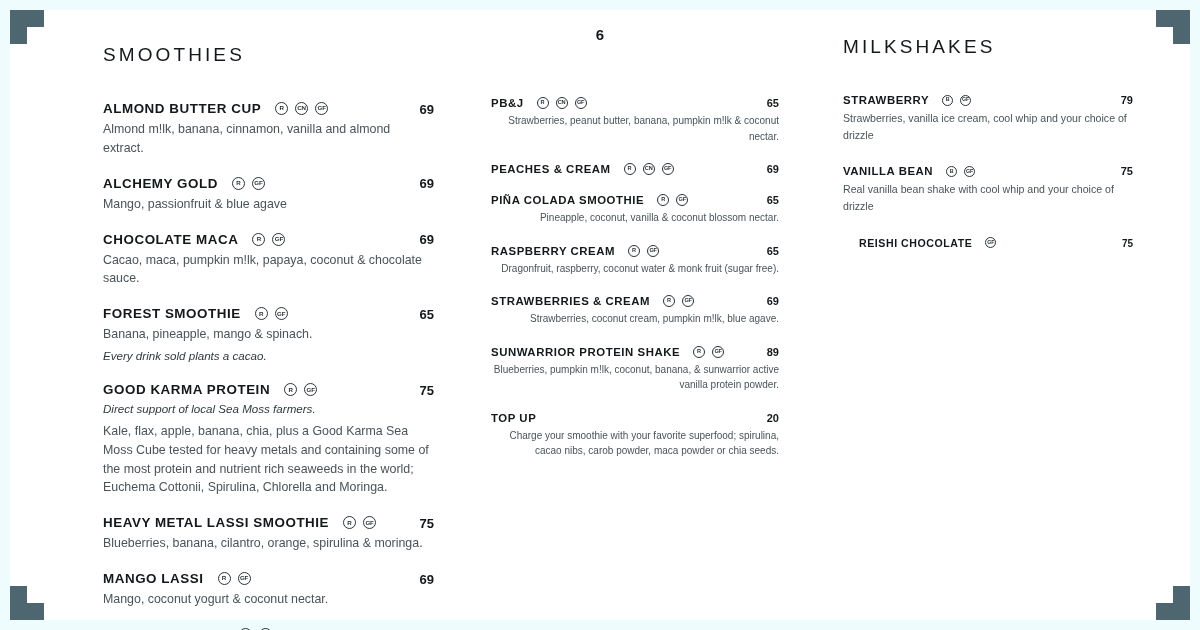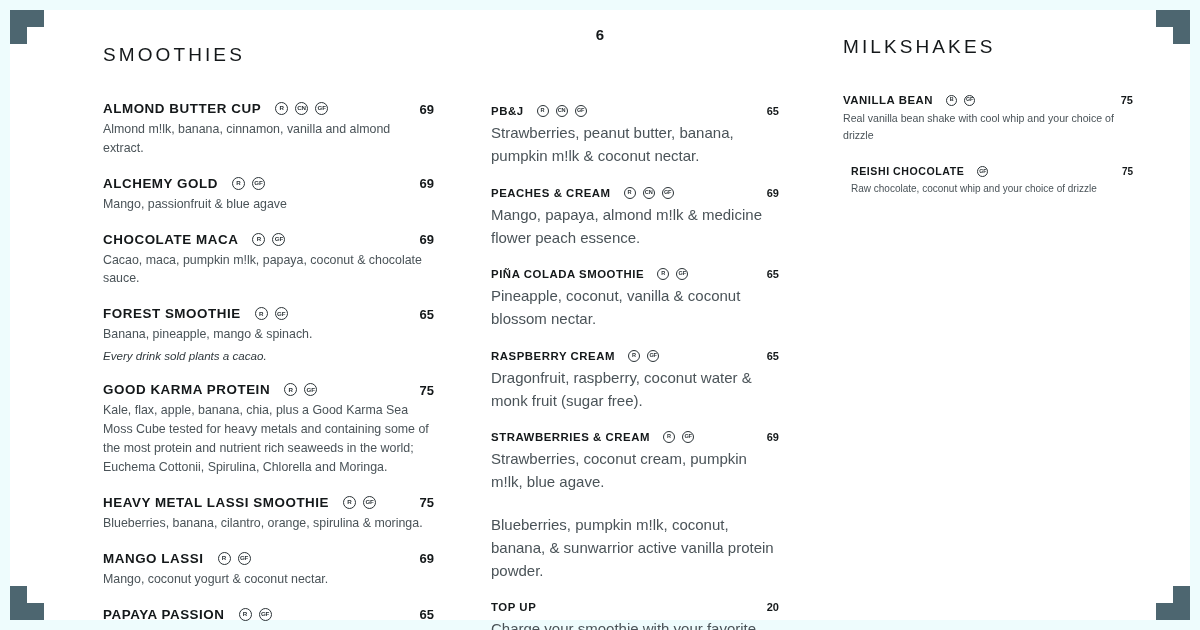--- a/index.html
+++ b/index.html
@@ -87,21 +87,21 @@
   .col-left .section-title  { position: absolute; top: 34px; left: 9px; }
   .col-right .section-title { position: absolute; top: 26px; left: 10px; }
 
   .items { position: absolute; width: 100%; }
   .col-left .items  { top: 91px;  left: 9px;  width: 331px; }
   .col-mid .items   { top: 87px;  left: 8px;  width: 288px; }
   .col-right .items { top: 84px;  left: 10px; width: 290px; }
 
   .item { position: relative; }
   .col-left  .item { margin-bottom: 18px; }
-  .col-mid   .item { margin-bottom: 19px; margin-top: 8px; }
+  .col-mid   .item { margin-bottom: 19px; }
   .col-right .item { margin-bottom: 22px; }
 
   .item-head {
     display: flex;
     align-items: center;
     position: relative;
     white-space: nowrap;
   }
   .item-name {
     font-weight: 700;
@@ -147,33 +147,33 @@
   }
   .col-left  .price { font-size: 13px; }
   .col-mid   .price { font-size: 11px; }
   .col-right .price { font-size: 11px; }
 
   .desc {
     color: #4a5358;
     margin-top: 4px;
   }
   .col-left  .desc { font-size: 12.4px; line-height: 1.52; }
-  .col-mid   .desc { font-size: 15px; line-height: 1.55; }
+  .col-mid   .desc { font-size: 10px; line-height: 1.55; text-align: right; }
   .col-right .desc { font-size: 10.6px; line-height: 1.58; }
 
   .note {
     font-style: italic;
     color: #2f383c;
     margin-top: 3px;
   }
   .col-left .note { font-size: 11.6px; line-height: 1.5; }
 
   
   .item.indented { padding-left: 8px; }
-  .item.indented .item-name { font-size: 10.6px; }
+  .item.indented .item-name { font-size: 10.6px; margin-left: 8px; }
   .item.indented .desc { font-size: 10px; }
   .item.indented .price { font-size: 10px; }
 </style>
 </head>
 <body>
 
 <div class="page">
 
   <div class="corner tl">
       <i class="h"></i>
@@ -247,20 +247,21 @@
           </div>
           <div class="item">
             <div class="item-head">
               <span class="item-name">GOOD KARMA PROTEIN</span>
               <span class="badges">
                 <span class="badge">R</span>
                 <span class="badge wide">GF</span>
               </span>
               <span class="price">75</span>
             </div>
+            <div class="note">Direct support of local Sea Moss farmers.</div>
             <div class="desc">Kale, flax, apple, banana, chia, plus a Good Karma Sea Moss Cube tested for heavy metals and containing some of the most protein and nutrient rich seaweeds in the world; Euchema Cottonii, Spirulina, Chlorella and Moringa.</div>
           </div>
           <div class="item">
             <div class="item-head">
               <span class="item-name">HEAVY METAL LASSI SMOOTHIE</span>
               <span class="badges">
                 <span class="badge">R</span>
                 <span class="badge wide">GF</span>
               </span>
               <span class="price">75</span>
@@ -308,21 +309,20 @@
           <div class="item">
             <div class="item-head">
               <span class="item-name">PEACHES &amp; CREAM</span>
               <span class="badges">
                 <span class="badge">R</span>
                 <span class="badge wide">CN</span>
                 <span class="badge wide">GF</span>
               </span>
               <span class="price">69</span>
             </div>
-            <div class="desc">Mango, papaya, almond m!lk &amp; medicine flower peach essence.</div>
           </div>
           <div class="item">
             <div class="item-head">
               <span class="item-name">PIÑA COLADA SMOOTHIE</span>
               <span class="badges">
                 <span class="badge">R</span>
                 <span class="badge wide">GF</span>
               </span>
               <span class="price">65</span>
             </div>
@@ -344,53 +344,71 @@
               <span class="item-name">STRAWBERRIES &amp; CREAM</span>
               <span class="badges">
                 <span class="badge">R</span>
                 <span class="badge wide">GF</span>
               </span>
               <span class="price">69</span>
             </div>
             <div class="desc">Strawberries, coconut cream, pumpkin m!lk, blue agave.</div>
           </div>
           <div class="item">
+            <div class="item-head">
+              <span class="item-name">SUNWARRIOR PROTEIN SHAKE</span>
+              <span class="badges">
+                <span class="badge">R</span>
+                <span class="badge wide">GF</span>
+              </span>
+              <span class="price">89</span>
+            </div>
             <div class="desc">Blueberries, pumpkin m!lk, coconut, banana, &amp; sunwarrior active vanilla protein powder.</div>
           </div>
           <div class="item">
             <div class="item-head">
               <span class="item-name">TOP UP</span>
               <span class="price">20</span>
             </div>
             <div class="desc">Charge your smoothie with your favorite superfood; spirulina, cacao nibs, carob powder, maca powder or chia seeds.</div>
           </div>
         </div>
     </div>
 
     <div class="col col-right">
       <h2 class="section-title">MILKSHAKES</h2>
       <div class="items">
           <div class="item">
             <div class="item-head">
+              <span class="item-name">STRAWBERRY</span>
+              <span class="badges">
+                <span class="badge">B</span>
+                <span class="badge wide">GF</span>
+              </span>
+              <span class="price">79</span>
+            </div>
+            <div class="desc">Strawberries, vanilla ice cream, cool whip and your choice of drizzle</div>
+          </div>
+          <div class="item">
+            <div class="item-head">
               <span class="item-name">VANILLA BEAN</span>
               <span class="badges">
                 <span class="badge">B</span>
                 <span class="badge wide">GF</span>
               </span>
               <span class="price">75</span>
             </div>
             <div class="desc">Real vanilla bean shake with cool whip and your choice of drizzle</div>
           </div>
           <div class="item indented">
             <div class="item-head">
               <span class="item-name">REISHI CHOCOLATE</span>
               <span class="badges">
                 <span class="badge wide">GF</span>
               </span>
               <span class="price">75</span>
             </div>
-            <div class="desc">Raw chocolate, coconut whip and your choice of drizzle</div>
           </div>
         </div>
     </div>
 
   </div>
 </div>
 
 </body></html>

